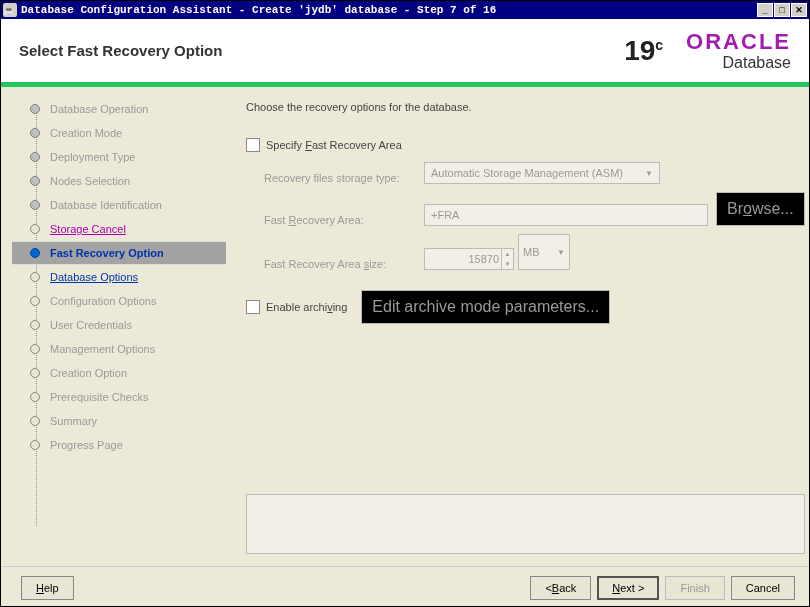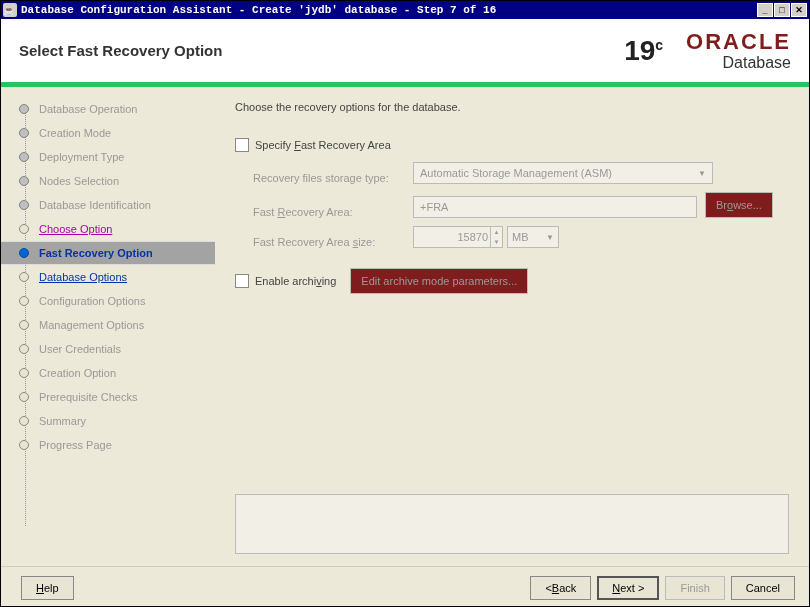--- a/index.html
+++ b/index.html
@@ -8,47 +8,47 @@
 .titlebar-icon { width: 14px; height: 14px; background: #d4d0c8; border-radius: 2px; margin-right: 4px; display:flex; align-items:center; justify-content:center; font-size:10px; color:#b8860b; font-weight:bold;}
 .titlebar-text { color: #fff; font-size: 11px; font-weight: bold; flex: 1; font-family: "Courier New", monospace; letter-spacing: 0;}
 .titlebar-btns { display: flex; gap: 1px; }
 .tb-btn { width: 16px; height: 14px; background: #d4d0c8; border: 1px solid #fff; display: flex; align-items: center; justify-content: center; font-size: 9px; cursor: pointer; font-weight:bold; }
 .header { background: #fff; height: 68px; border-bottom: 5px solid #22c55e; display: flex; align-items: center; padding: 0 18px; }
 .header-title { font-size: 15px; color: #333; font-weight: bold; flex: 1; }
 .logo { display: flex; align-items: center; gap: 23px; }
 .logo-ver { font-size: 28px; font-weight: bold; color: #222; }
 .logo-ver sup { font-size: 14px; vertical-align: super; }
 .logo-oracle { display: flex; flex-direction: column; line-height: 1; }
-.logo-oracle-top { color: #7f1d1d; font-size: 22px; font-weight: bold; letter-spacing: 2px; }
+.logo-oracle-top { color: #a21caf; font-size: 22px; font-weight: bold; letter-spacing: 2px; }
 .logo-oracle-bot { color: #333; font-size: 16px; text-align: right; margin-top: 2px; }
-.content { display: flex; height: 479px; }
+.content { display: flex; height: 479px; padding-left: 11px; }
 .sidebar { width: 214px; padding: 10px 0 10px 14px; position: relative; }
 .sidebar-line { position: absolute; left: 24px; top: 20px; bottom: 40px; width: 2px; border-left: 1px dotted #999; }
 .step { display: flex; align-items: center; height: 24px; position: relative; z-index: 1; font-size: 11px; margin-bottom:0px;}
 .step-dot { width: 10px; height: 10px; border-radius: 50%; margin-right: 10px; background: #e8e5d4; border: 1px solid #8b8b7a; flex-shrink: 0; margin-left:4px;}
 .step.visited .step-dot { background: #c0c0c0; border-color:#808080;}
 .step.current { background: #a3a3a3; margin-left: -14px; padding-left: 14px; width: 214px; border-top:1px solid #ddd; border-bottom:1px solid #ddd;}
 .step.current .step-dot { background: #0066d6; border-color:#004a9c; margin-left:4px;}
 .step.visited a, .step.link a { color: #0033aa; text-decoration: underline; cursor:pointer;}
 .step.prev-link a { color: #aa00aa; text-decoration: underline; cursor:pointer;}
 .step.current span.lbl { color: #0033aa; font-weight: bold; }
 .step.pending .lbl-text { color: #999; }
 .step.visited .lbl-text { color: #999; }
 .main { flex: 1; padding: 14px 20px; position: relative; font-size:11px; color:#444;}
 .field-row { display: flex; align-items: flex-end; margin: 8px 0 8px 18px; color:#999;}
 .field-lbl { width: 160px; }
 .chk-row { display: flex; align-items: center; margin: 10px 0; color:#444;}
 .chk { width: 14px; height: 14px; border: 1px solid #888; background: #fff; margin-right: 6px; cursor:pointer;}
-.combo { width: 300px; height:22px; display:inline-flex; align-items:center; justify-content:space-between; padding:0 6px; border:1px solid #bbb; background:#f2f0e6; color:#999;}
+.combo { width: 236px; height:22px; display:inline-flex; align-items:center; justify-content:space-between; padding:0 6px; border:1px solid #bbb; background:#f2f0e6; color:#999;}
 .txt { width: 284px; height:22px; display:inline-flex; align-items:center; padding:0 6px; border:1px solid #bbb; background:#f2f0e6; color:#999;}
 .num { width: 90px; height:22px; display:inline-flex; align-items:center; justify-content:flex-end; padding:0 14px 0 6px; border:1px solid #bbb; background:#f2f0e6; color:#999; position:relative;}
 .spinner { position:absolute; right:0; top:0; bottom:0; width:12px; display:flex; flex-direction:column;}
 .spin { flex:1; border-left:1px solid #bbb; display:flex; align-items:center; justify-content:center; font-size:6px; color:#999;}
-.unit { width:52px; height:22px; display:inline-flex; align-items:center; justify-content:space-between; padding:0 4px; border:1px solid #bbb; background:#f2f0e6; color:#999; margin-left:4px;}
-.btn-sm { height:26px; padding:0 10px; border:1px solid #bbb; background:#7f1d1d; color:#999; margin-left:8px; cursor:pointer; font-size:11px;}
+.unit { width:52px; height:36px; display:inline-flex; align-items:center; justify-content:space-between; padding:0 4px; border:1px solid #bbb; background:#f2f0e6; color:#999; margin-left:4px;}
+.btn-sm { height:34px; padding:0 10px; border:1px solid #bbb; background:#000000; color:#999; margin-left:8px; cursor:pointer; font-size:16px;}
 .msg-box { position:absolute; left:20px; right:20px; bottom:12px; height:60px; border:1px solid #bbb; background:#f2f0e6;}
 .footer { height: 42px; border-top: 1px solid #ccc; display: flex; align-items: center; padding: 0 14px; background:#ece9d8;}
 .footer-btn { height: 24px; padding: 0 14px; border: 1px solid #888; background: #e8e5d4; font-size: 11px; cursor: pointer; margin-left: 6px; display:inline-flex; align-items:center;}
 .footer-btn.primary { border:2px solid #555; font-weight: normal; padding:0 13px;}
 .footer-btn.disabled { color:#999; border-color:#bbb; cursor:default;}
 .u { text-decoration: underline; }
 .tri { font-size:8px; }
 </style>
 </head>
 <body>
@@ -94,41 +94,41 @@
         <div class="step visited">
           <div class="step-dot"></div>
           <span class="lbl-text">Nodes Selection</span>
         </div>
         <div class="step visited">
           <div class="step-dot"></div>
           <span class="lbl-text">Database Identification</span>
         </div>
         <div class="step prev-link">
           <div class="step-dot"></div>
-          <a>Choose Option</a>
+          <a>Storage Cancel</a>
         </div>
         <div class="step current">
           <div class="step-dot"></div>
           <span class="lbl">Fast Recovery Option</span>
         </div>
         <div class="step link">
           <div class="step-dot"></div>
           <a>Database Options</a>
         </div>
         <div class="step pending">
           <div class="step-dot"></div>
           <span class="lbl-text">Configuration Options</span>
         </div>
         <div class="step pending">
           <div class="step-dot"></div>
+          <span class="lbl-text">User Credentials</span>
+        </div>
+        <div class="step pending">
+          <div class="step-dot"></div>
           <span class="lbl-text">Management Options</span>
-        </div>
-        <div class="step pending">
-          <div class="step-dot"></div>
-          <span class="lbl-text">User Credentials</span>
         </div>
         <div class="step pending">
           <div class="step-dot"></div>
           <span class="lbl-text">Creation Option</span>
         </div>
         <div class="step pending">
           <div class="step-dot"></div>
           <span class="lbl-text">Prerequisite Checks</span>
         </div>
         <div class="step pending">

